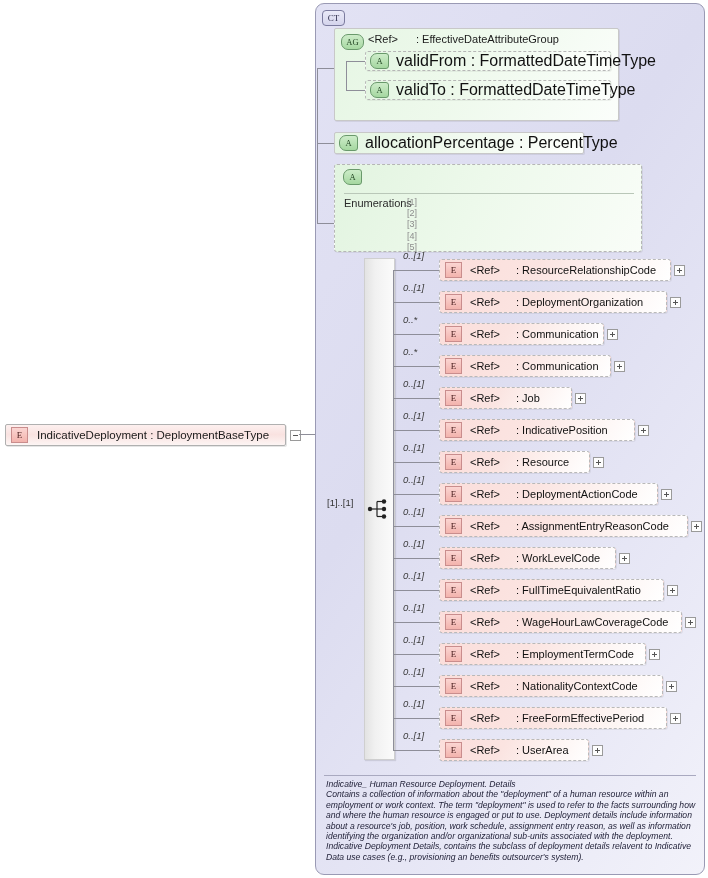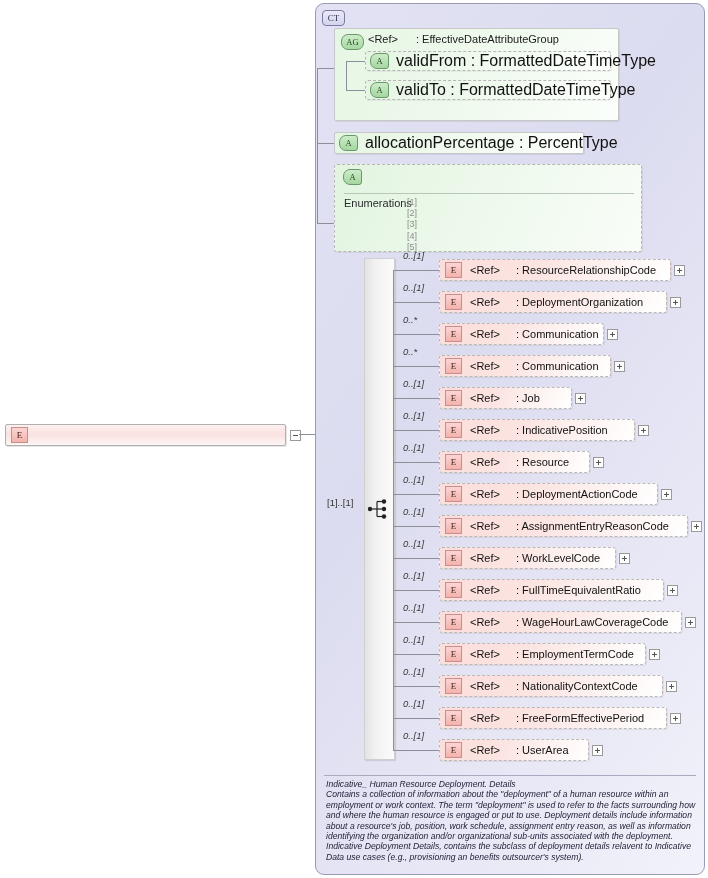--- a/index.html
+++ b/index.html
@@ -348,20 +348,21 @@
     font-family: "Liberation Sans", sans-serif;
   }
   #doc-title { display: block; }
   #doc-body  { display: block; }
 </style>
 </head>
 <body>
 
 <div id="root-node">
   <span class="badge-e">E</span>
+  <span id="root-label">IndicativeDeployment : DeploymentBaseType</span>
 </div>
 <div id="root-minus"></div>
 <div id="root-wire"></div>
 
 <div id="ct-container">
 
   <div class="ct-badge">CT</div>
   <div id="ct-title">DeploymentBaseType</div>
 
   <div id="ag-panel">

